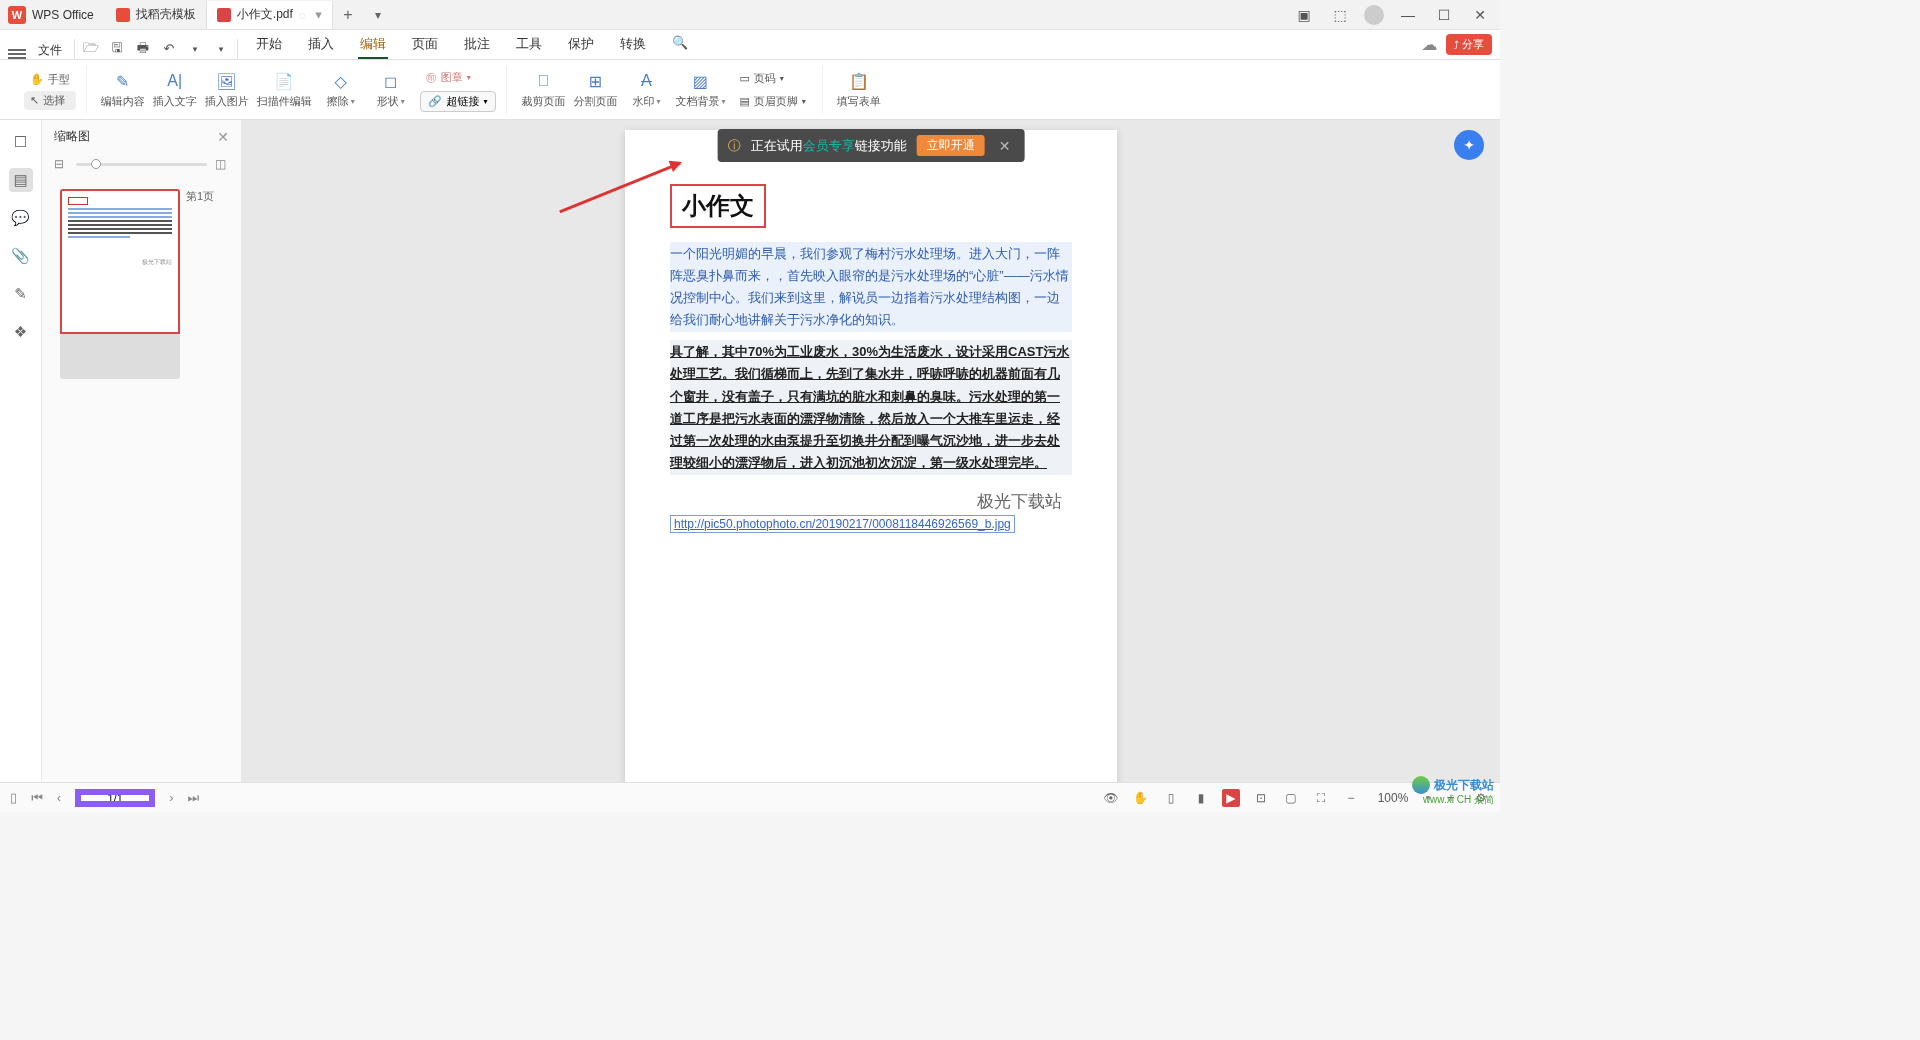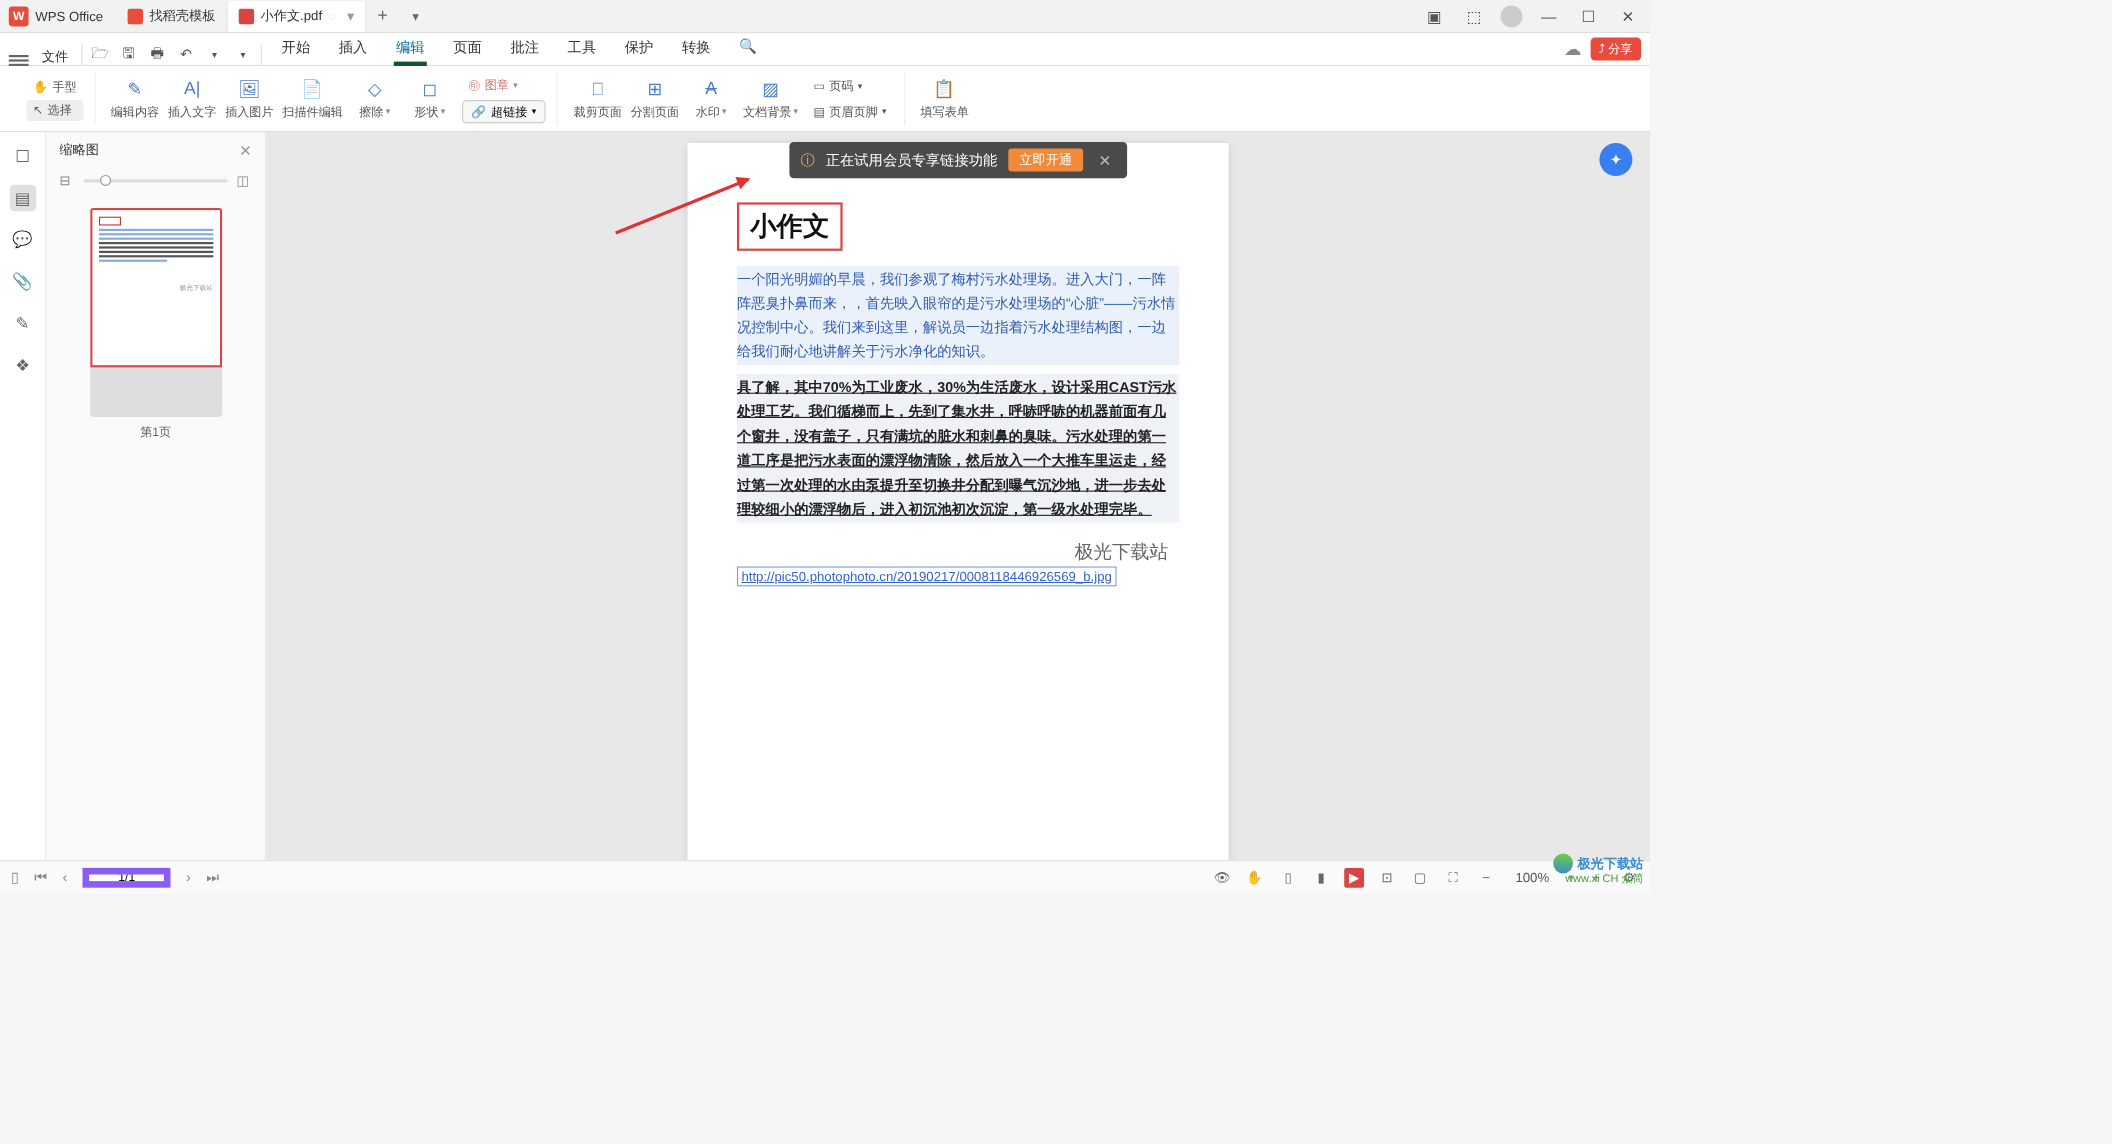--- a/index.html
+++ b/index.html
@@ -24,21 +24,21 @@
 
 .menubar { height: 30px; background: #fff; display: flex; align-items: center; border-bottom: 1px solid #e0e0e0; padding: 0 8px; }
 .menu-left { display: flex; align-items: flex-end; gap: 4px; }
 .hamburger { width: 18px; display: flex; flex-direction: column; gap: 2px; cursor: pointer; }
 .hamburger span { height: 2px; background: #666; }
 .file-label { font-size: 12px; color: #333; margin: 0 8px; }
 .qa-icons { display: flex; gap: 10px; padding: 0 8px; border-left: 1px solid #e0e0e0; border-right: 1px solid #e0e0e0; margin-right: 12px; height: 20px; align-items: center; }
 .qa-icon { width: 16px; height: 16px; color: #555; cursor: pointer; display:flex; align-items:center; justify-content:center; font-size:13px;}
 .menu-tabs { display: flex; gap: 22px; }
 .menu-tab { font-size: 13px; color: #333; cursor: pointer; padding: 4px 2px; }
-.menu-tab.active { color: #0369a1; border-bottom: 4px solid #14532d; }
+.menu-tab.active { color: #a16207; border-bottom: 2px solid #14532d; }
 .menubar-right { margin-left: auto; display: flex; align-items: center; gap: 8px; }
 .share-btn { background: #e84c3d; color: #fff; font-size: 11px; padding: 3px 8px; border-radius: 4px; cursor: pointer; display:flex; align-items:center; gap:3px;}
 .cloud-icon { color: #888; cursor: pointer; }
 
 
 .ribbon { height: 60px; background: #fff; display: flex; align-items: center; border-bottom: 1px solid #e0e0e0; padding: 0 14px; gap: 4px; }
 .ribbon-group { display: flex; align-items: center; gap: 8px; padding: 0 10px; border-right: 1px solid #eee; height: 48px; }
 .ribbon-group:last-child { border-right: none; }
 .mode-btns { display: flex; flex-direction: column; gap: 2px; }
 .mode-btn { display: flex; align-items: center; gap: 4px; font-size: 11px; color: #555; padding: 2px 6px; border-radius: 4px; cursor: pointer; }
@@ -56,38 +56,38 @@
 .side-icon.active { background: #e0e0e0; }
 
 .thumb-panel { width: 200px; background: #fafafa; border-right: 1px solid #e8e8e8; display: flex; flex-direction: column; }
 .thumb-header { display: flex; align-items: center; justify-content: space-between; padding: 8px 12px; font-size: 12px; color: #333; }
 .thumb-close { color: #999; cursor: pointer; font-size: 14px; }
 .thumb-bar { display: flex; align-items: center; gap: 8px; padding: 4px 12px 10px; }
 .thumb-slider { flex: 1; height: 3px; background: #ddd; position: relative; border-radius: 2px; }
 .thumb-slider-dot { position: absolute; width: 10px; height: 10px; background: #fff; border: 1px solid #999; border-radius: 50%; top: -4px; left: 15px; }
 .thumb-mini-icon { width: 14px; height: 14px; color: #888; cursor: pointer; font-size:12px;}
 .thumbs { flex: 1; padding: 8px 18px; overflow: auto; }
-.thumb-item { display: flex; flex-direction: column; align-items: center; gap: 6px; }
+.thumb-item { display: flex; flex-direction: row; align-items: flex-start; gap: 6px; }
 .thumb-page { width: 120px; height: 190px; background: #ddd; border-radius: 3px; position: relative; overflow:hidden;}
 .thumb-page-inner { background:#fff; height:145px; border:2px solid #d94444; padding:6px;}
 .thumb-mini-title { width: 20px; height:8px; border:1px solid #c33; margin-bottom: 3px;}
 .thumb-mini-line { height: 2px; background: #88aadd; margin-bottom: 2px; }
 .thumb-mini-bold { height: 2px; background: #555; margin-bottom: 2px; }
 .thumb-label { font-size: 11px; color: #666; }
 
 .canvas-area { flex: 1; background: #e8e8e8; position: relative; display: flex; justify-content: center; padding-top: 10px; overflow: hidden; }
 .page { width: 492px; background: #fff; box-shadow: 0 2px 8px rgba(0,0,0,0.15); padding: 54px 45px; position: relative; height: 700px;}
 .doc-title { font-size: 24px; font-weight: bold; color: #111; border: 2px solid #d94444; display: inline-block; padding: 4px 10px; margin-bottom: 14px; }
 .doc-para { font-size: 13px; line-height: 1.7; color: #2e5caf; background: #eaf1fb; margin-bottom: 8px; padding: 1px 0;}
 .doc-para.bold { font-weight: bold; color: #222; background:#eef1f5;text-decoration:underline;}
 .doc-link { font-size: 12px; color: #3366cc; text-decoration: underline; border: 1px solid #799ddd; padding: 1px 3px; display: inline-block; margin-top: 32px; }
 .watermark { position: absolute; right: 55px; top: 360px; font-size: 17px; color: #666; font-family: KaiTi, serif;}
 
 .notice-bar { position: absolute; top: 9px; left: 50%; transform: translateX(-50%); background: #4a4a4a; color: #fff; display: flex; align-items: center; padding: 6px 10px; border-radius: 4px; font-size: 13px; gap: 10px; z-index: 5;}
-.notice-bar .yellow { color: #ffffff; }
+.notice-bar .yellow { color: #14b8a6; }
 .notice-btn { background: #f0893a; color: #fff; padding: 2px 10px; border-radius: 3px; font-size: 12px; cursor: pointer; }
 .notice-close { color: #bbb; cursor: pointer; font-size: 14px; padding: 0 4px; }
 
 .arrow { position: absolute; top: 56px; left: -70px; width: 130px; height: 3px; background: #d33; transform: rotate(-22deg); }
 .arrow::after { content:''; position:absolute; right:-2px; top:-5px; border-left: 12px solid #d33; border-top: 6px solid transparent; border-bottom: 6px solid transparent;}
 
 .float-btn { position: absolute; right: 16px; top: 10px; width: 30px; height: 30px; background: #3a7ff0; border-radius: 50%; display:flex; align-items:center; justify-content:center; color:#fff; cursor: pointer; font-size:14px;}
 
 
 .statusbar { height: 30px; background: #fafafa; border-top: 1px solid #e0e0e0; display: flex; align-items: center; padding: 0 10px; font-size: 12px; color: #555; position: absolute; bottom: 0; left: 0; right: 0;}

